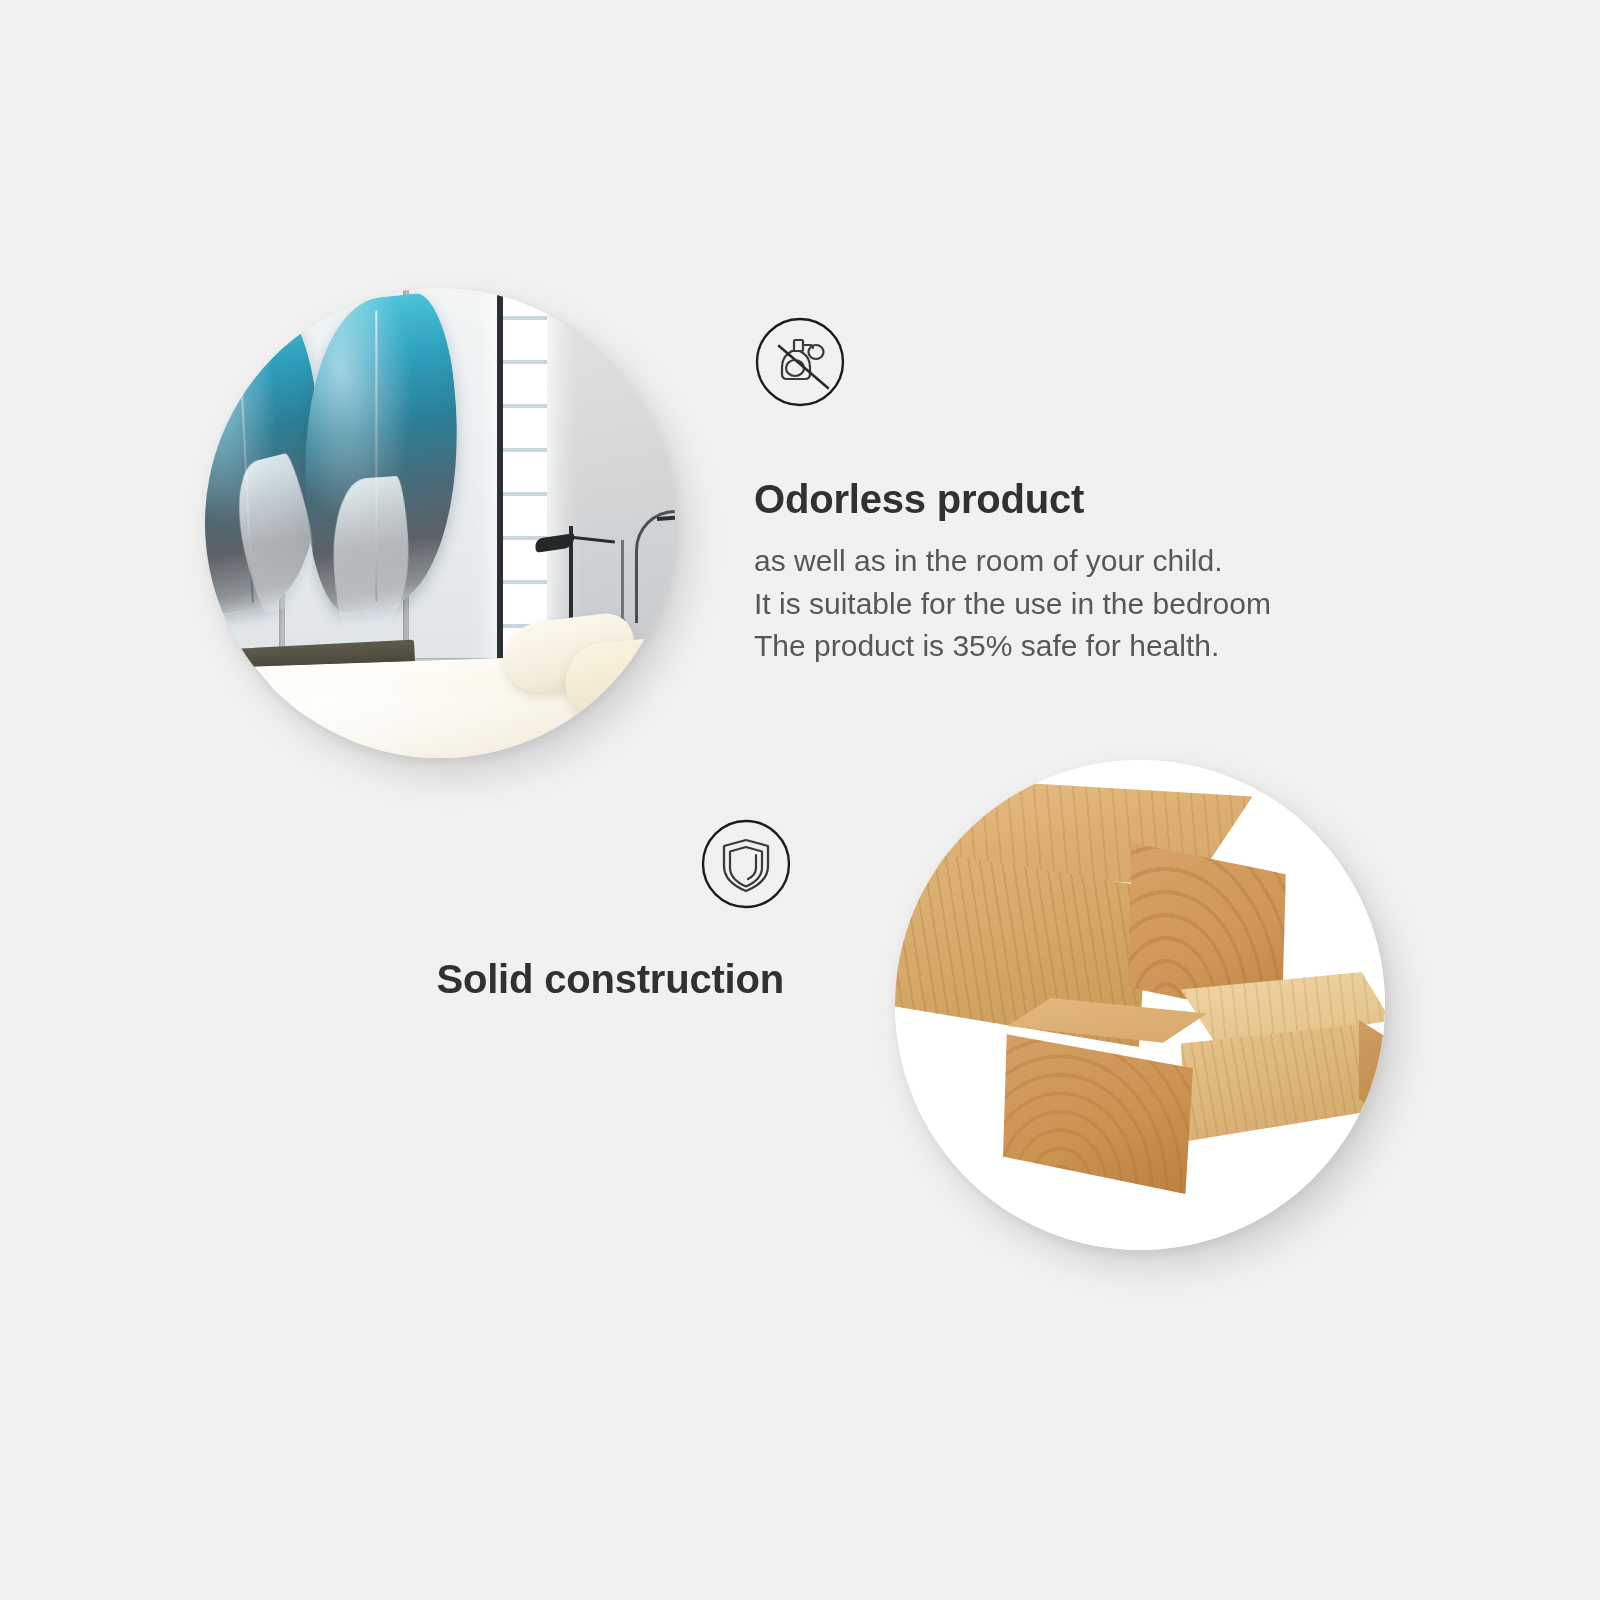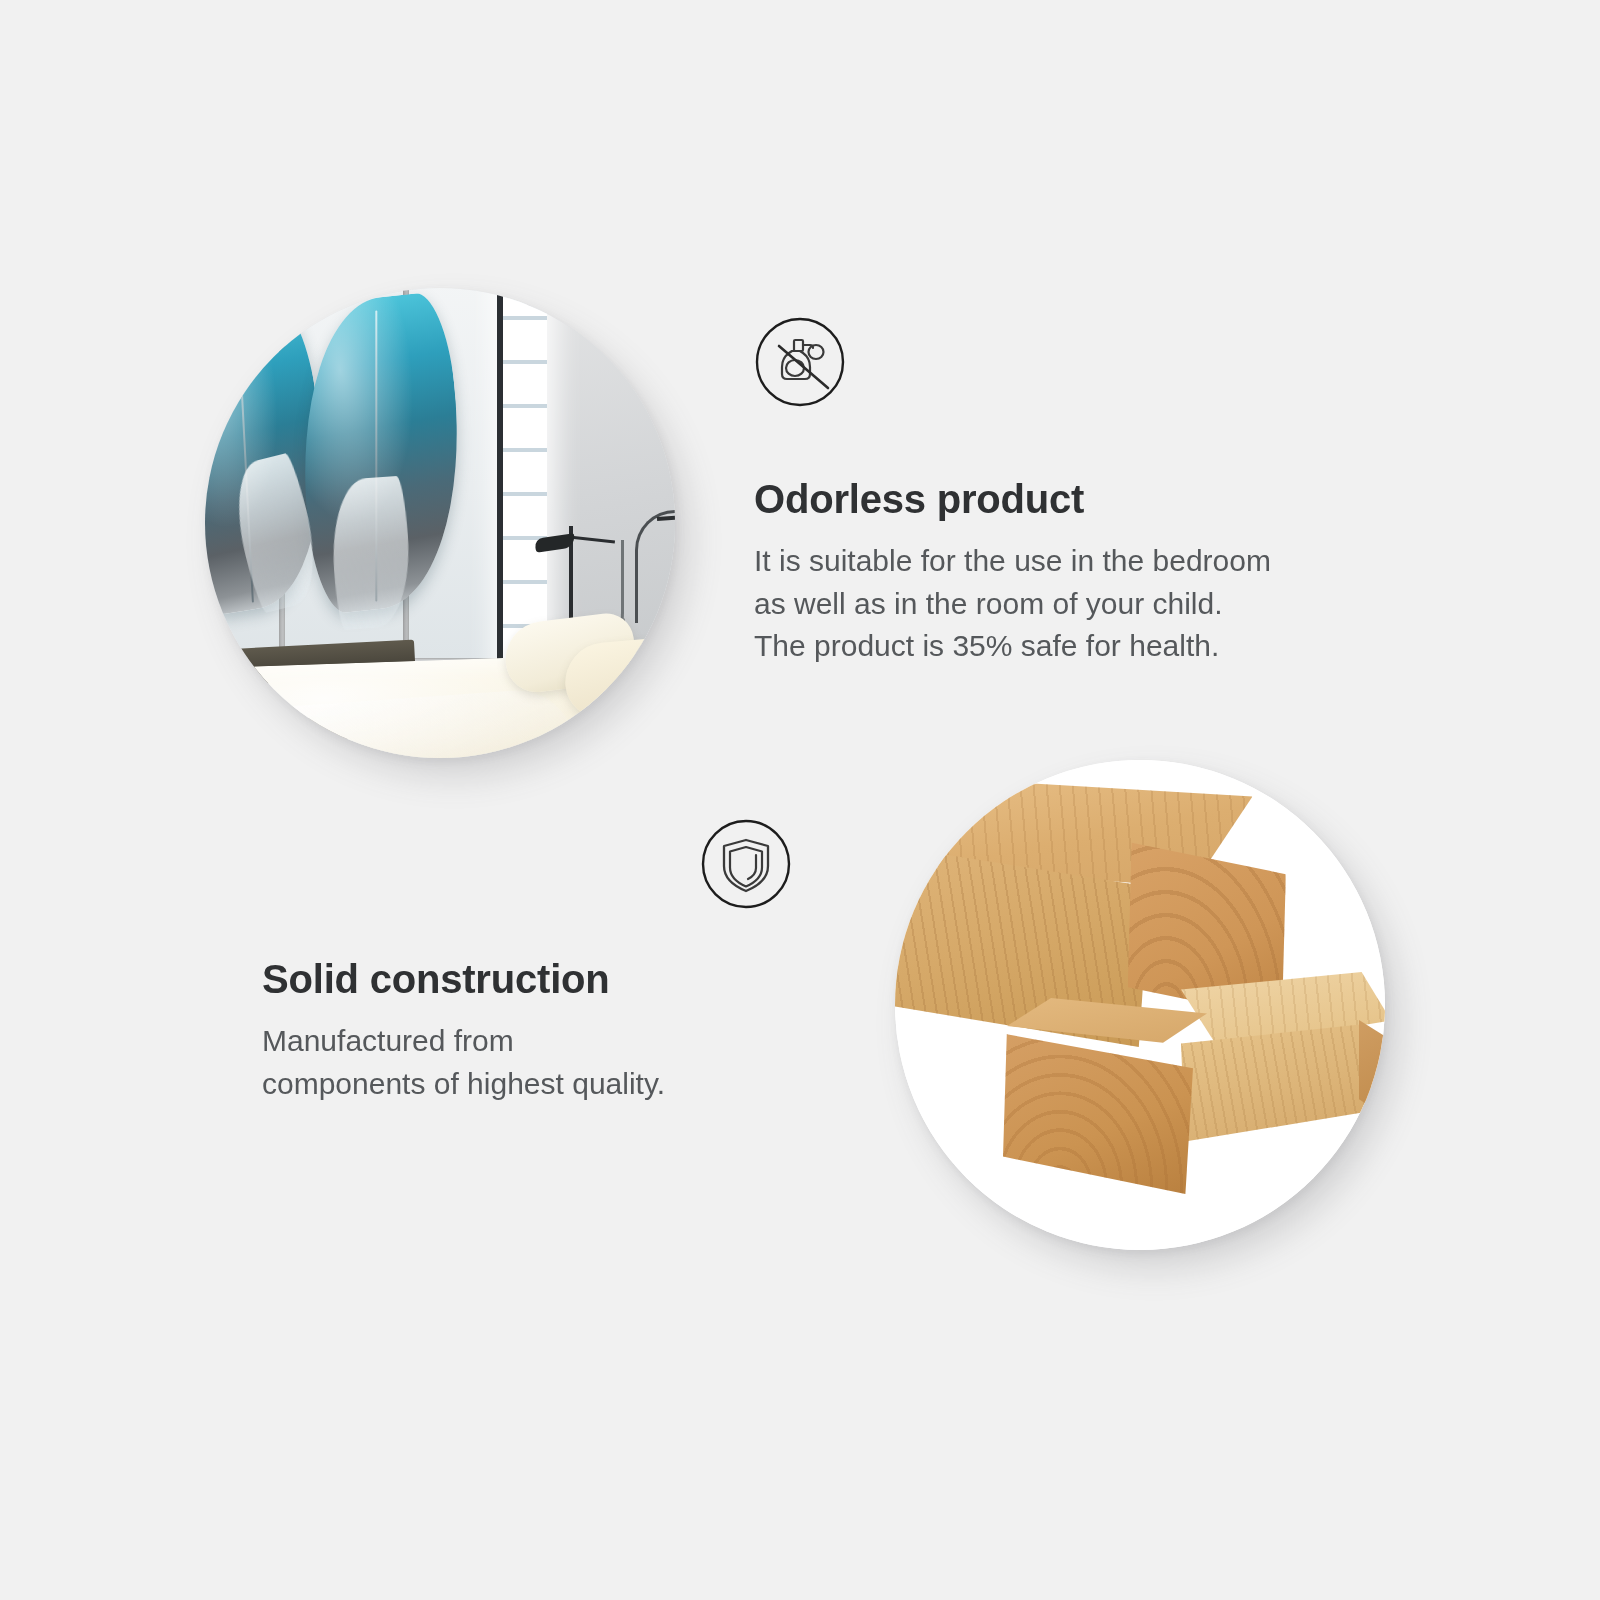--- a/index.html
+++ b/index.html
@@ -355,23 +355,24 @@
   
   .feature-text { position: absolute; }
 
   #odorless-text {
     left: 754px;
     top: 478px;
     width: 680px;
     text-align: left;
   }
   #solid-text {
-    left: 262px;
+    left: 254px;
     top: 958px;
     width: 530px;
+    text-align: right;
   }
 
   .feature-title {
     margin: 0 0 20px 0;
     font-size: 40px;
     font-weight: bold;
     color: #2f3133;
     letter-spacing: -0.2px;
     line-height: 1.05;
   }
@@ -437,22 +438,22 @@
 
       <ellipse cx="41" cy="52" rx="9" ry="8" fill="none" stroke="#3a3a3a" stroke-width="2.2"></ellipse>
 
       <line x1="25" y1="30" x2="74" y2="72" stroke="#2b2b2b" stroke-width="2.6" stroke-linecap="round"></line>
     </svg>
   </div>
 
   <div class="feature-text" id="odorless-text">
     <h2 class="feature-title">Odorless product</h2>
     <p class="feature-body">
+      <span class="line">as well as in the room of your child.</span>
       <span class="line">It is suitable for the use in the bedroom</span>
-      <span class="line">as well as in the room of your child.</span>
       <span class="line">The product is 35% safe for health.</span>
     </p>
   </div>
 
   <div class="icon-circle" id="shield-icon">
     <svg viewBox="0 0 92 92" width="92" height="92" aria-hidden="true">
       <circle cx="46" cy="46" r="43" fill="none" stroke="#1d1d1d" stroke-width="2.4"></circle>
 
       <path d="M46 22 L68 28 v20 q0 16 -22 25 q-22 -9 -22 -25 v-20 z" fill="none" stroke="#3a3a3a" stroke-width="2.3" stroke-linejoin="round"></path>
 
@@ -476,19 +477,15 @@
       </div>
       <div class="beam" id="beam-front">
         <div class="beam-top"></div>
         <div class="beam-end"></div>
       </div>
     </div>
   </div>
 
   <div class="feature-text" id="solid-text">
     <h2 class="feature-title">Solid construction</h2>
-    <p class="feature-body">
-      <span class="line">Manufactured from</span>
-      <span class="line">components of highest quality.</span>
-    </p>
   </div>
 
 </div>
 
 </body></html>

